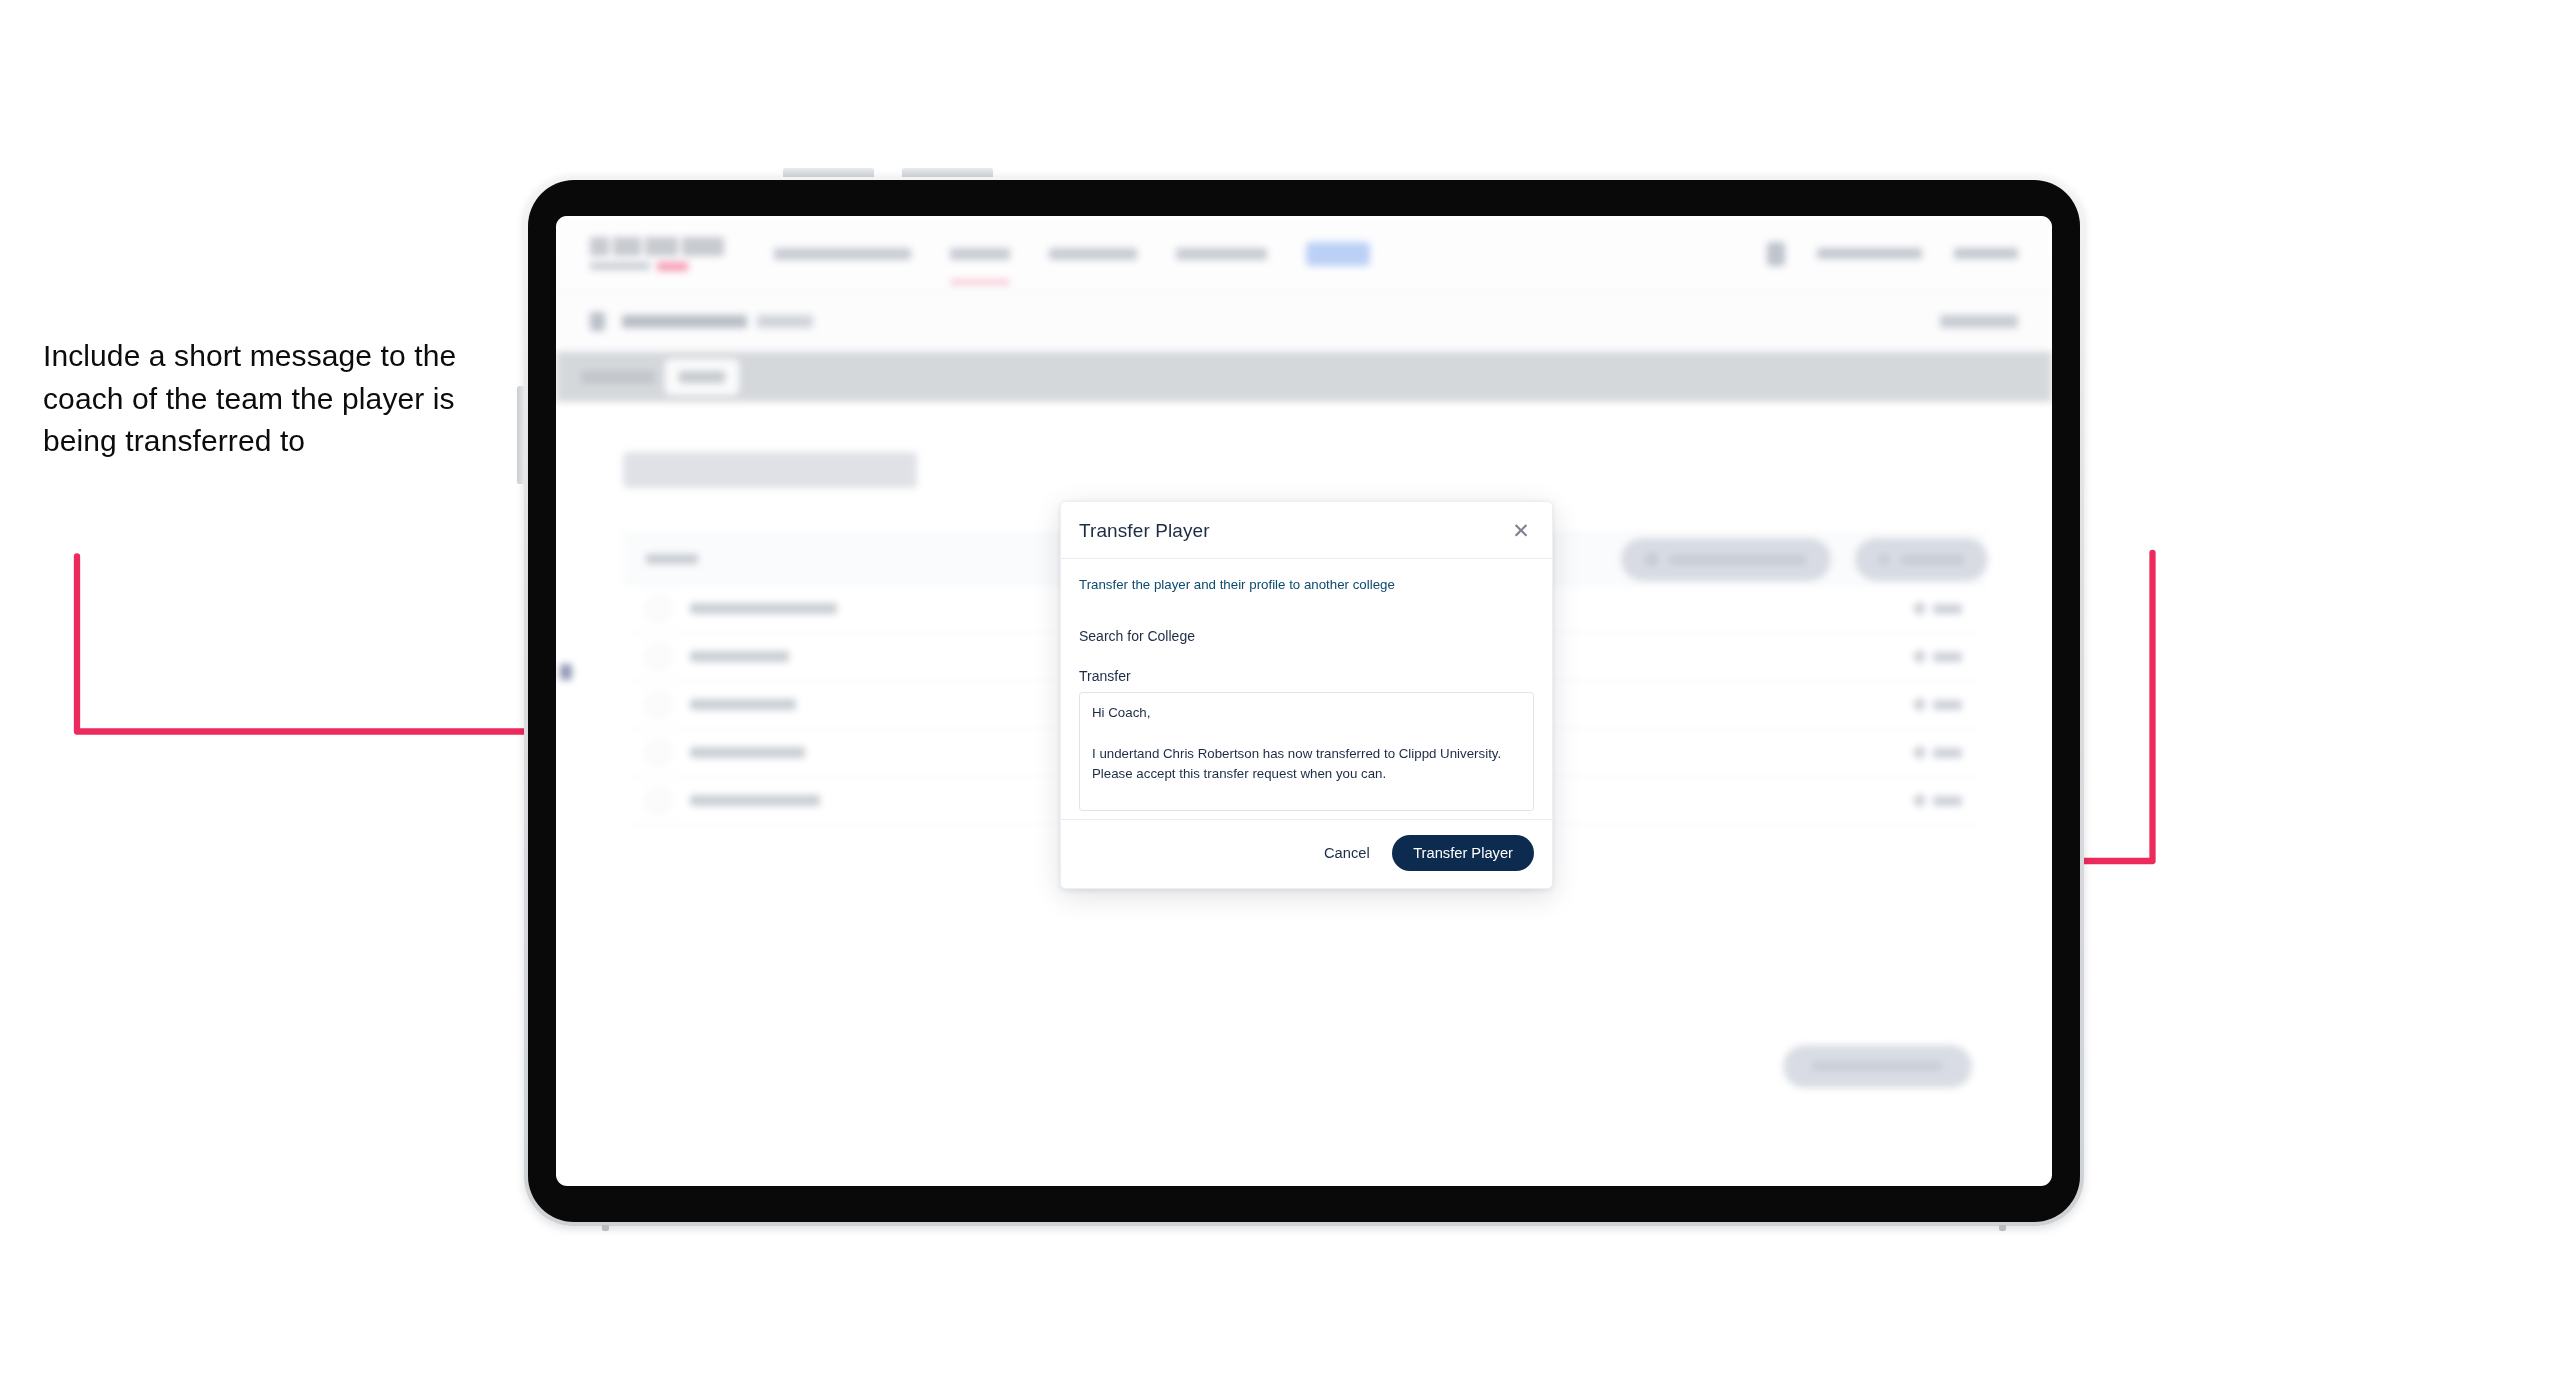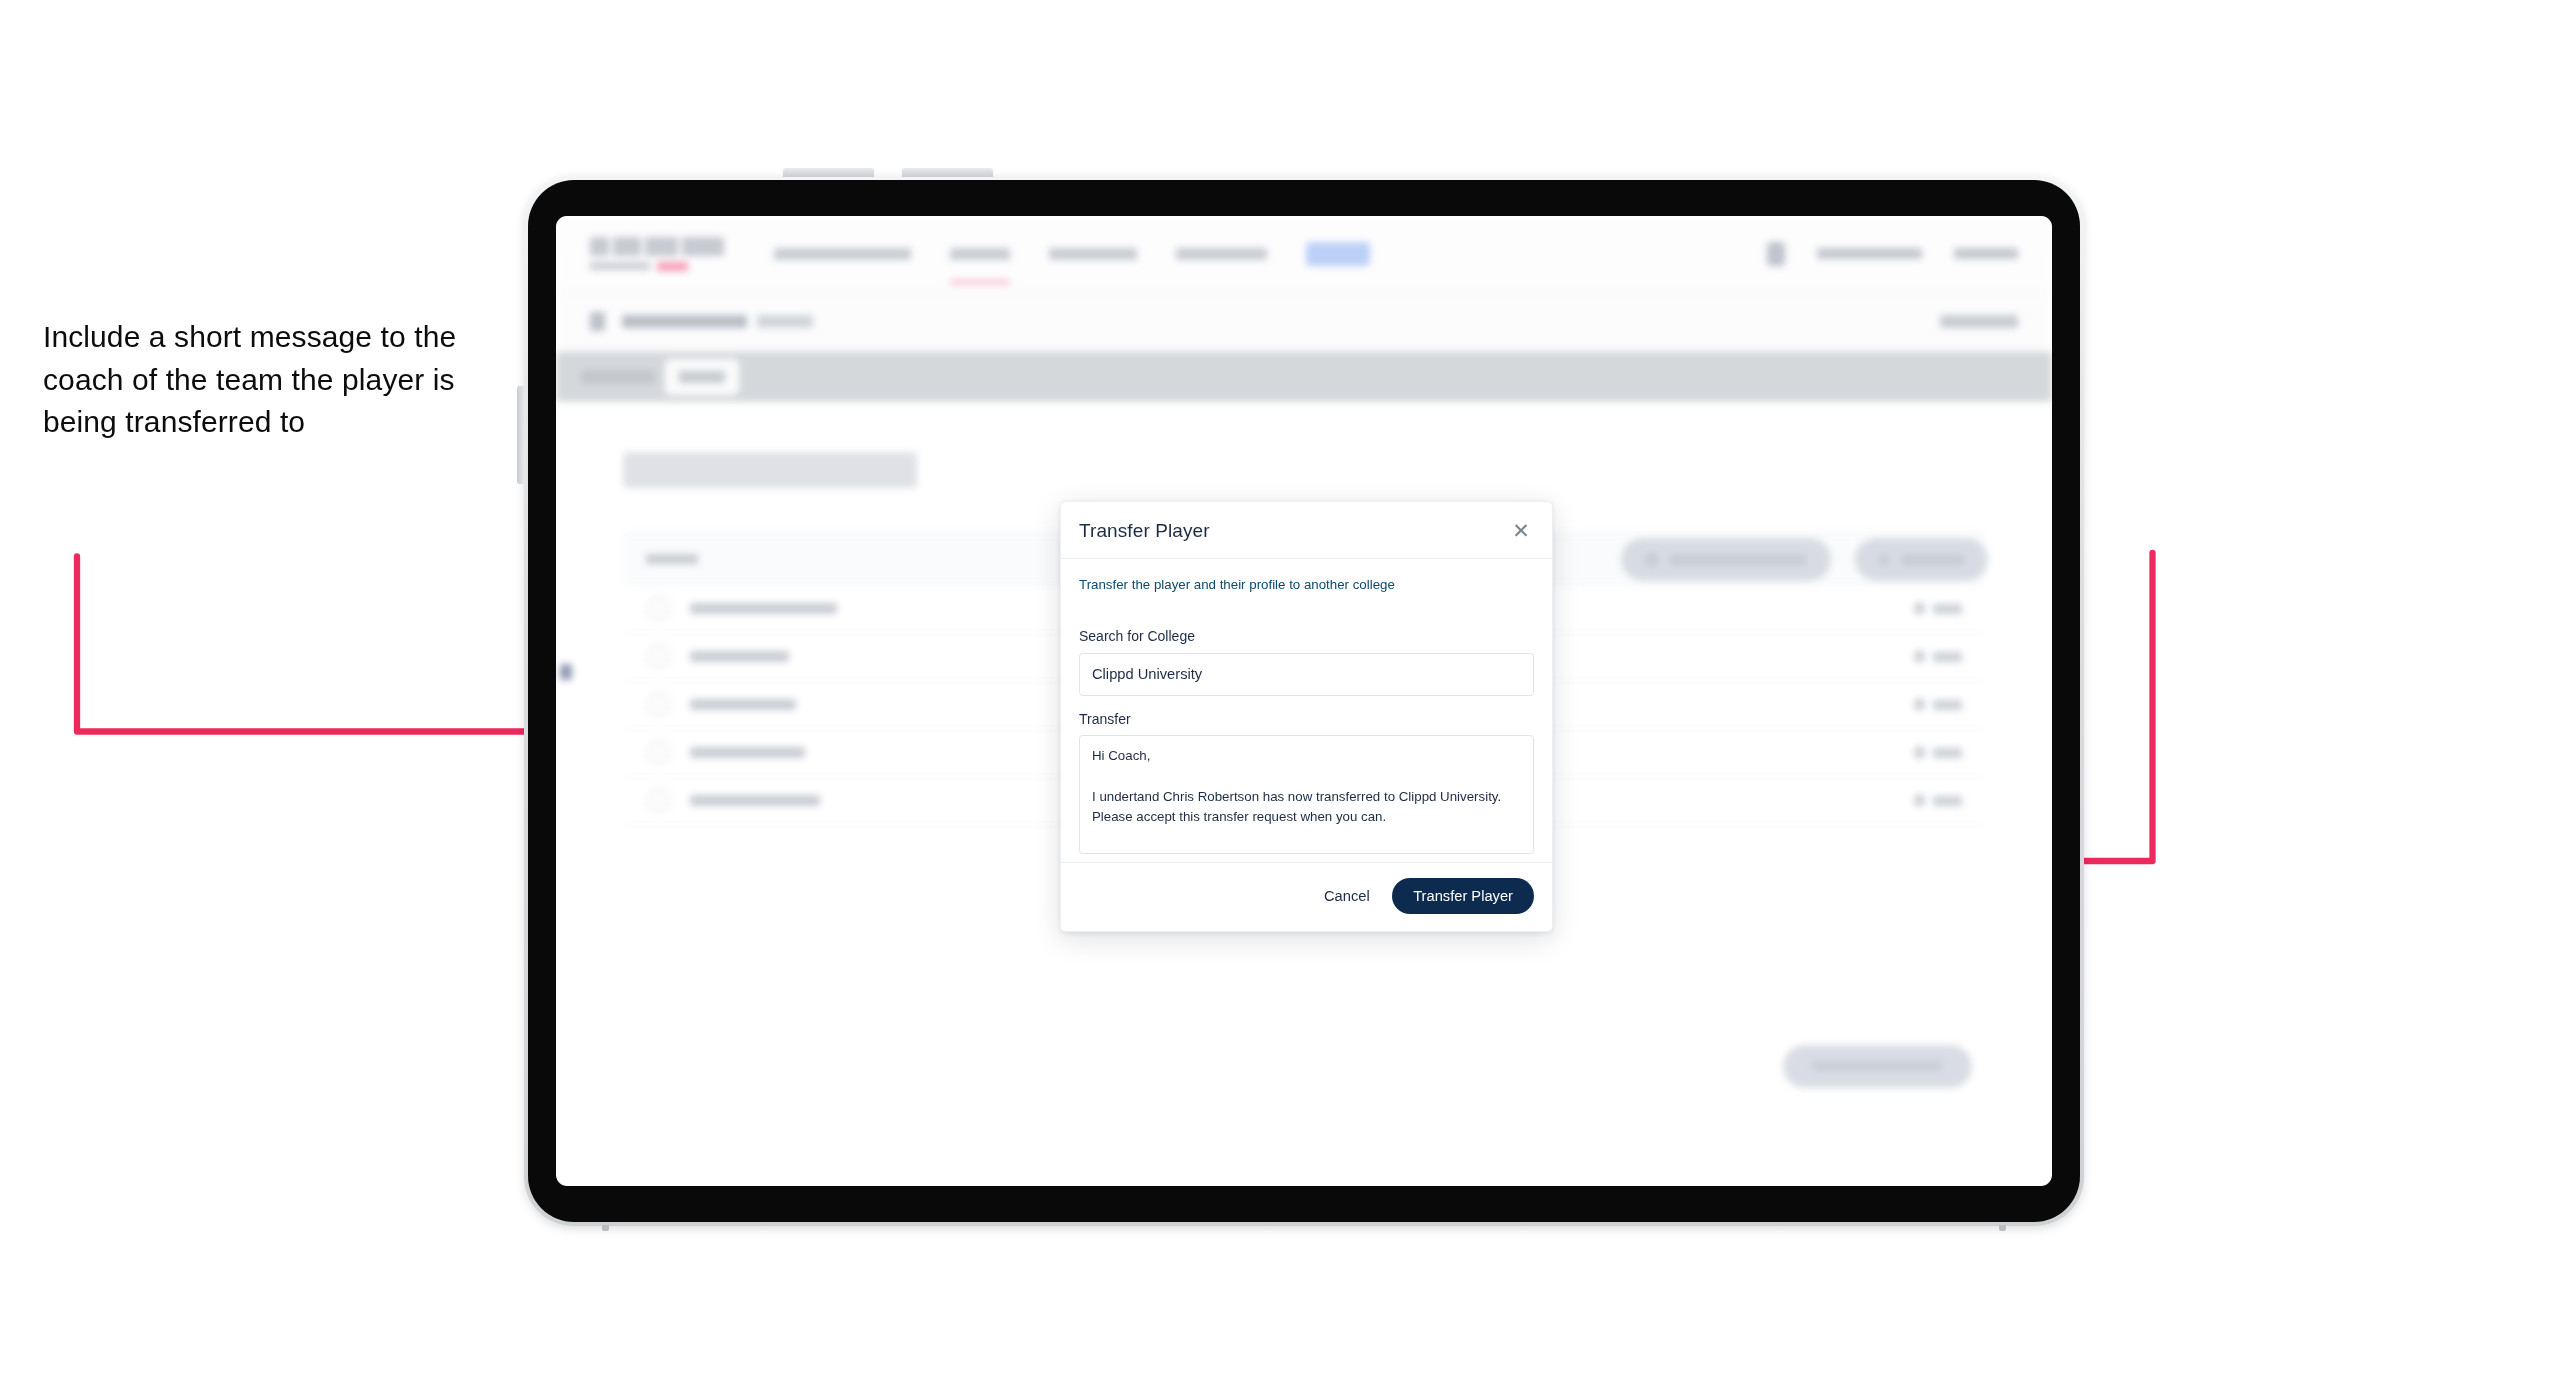--- a/index.html
+++ b/index.html
@@ -15,21 +15,21 @@
   .anno {
     position: absolute;
     color: #0c0c0c;
     font-size: 30px;
     line-height: 1.42;
     letter-spacing: 0.1px;
     font-weight: 400;
     white-space: pre-line;
   }
   #anno-left-1 { left: 43px; top: 176px; width: 448px; }
-  #anno-left-2 { left: 43px; top: 316px; width: 448px; }
+  #anno-left-2 { left: 43px; top: 335px; width: 448px; }
   #anno-right  { left: 2121px; top: 473px; width: 434px; }
   .anno b { font-weight: 700; }
 
   
   .arrow-svg { position: absolute; overflow: visible; pointer-events: none; }
 
   
   .tablet {
     position: absolute;
     left: 524px; top: 176px;
@@ -364,21 +364,20 @@
 
   <div class="modal">
     <div class="modal-head">
       <div class="modal-title">Transfer Player</div>
       <button class="modal-close">✕</button>
     </div>
     <div class="modal-body">
       <div class="modal-sub">Transfer the player and their profile to another college</div>
 
       <div class="field-label">Search for College</div>
-      <input class="college-input" type="text" value="Clippd University" style="">
 
       <div class="spacer-16"></div>
 
       <div class="field-label">Transfer</div>
       <textarea class="message-box" placeholder="Message" style="">Hi Coach,
 
 I undertand Chris Robertson has now transferred to Clippd University. Please accept this transfer request when you can.</textarea>
     </div>
     <div class="modal-foot">
       <button class="btn-cancel">Cancel</button>

